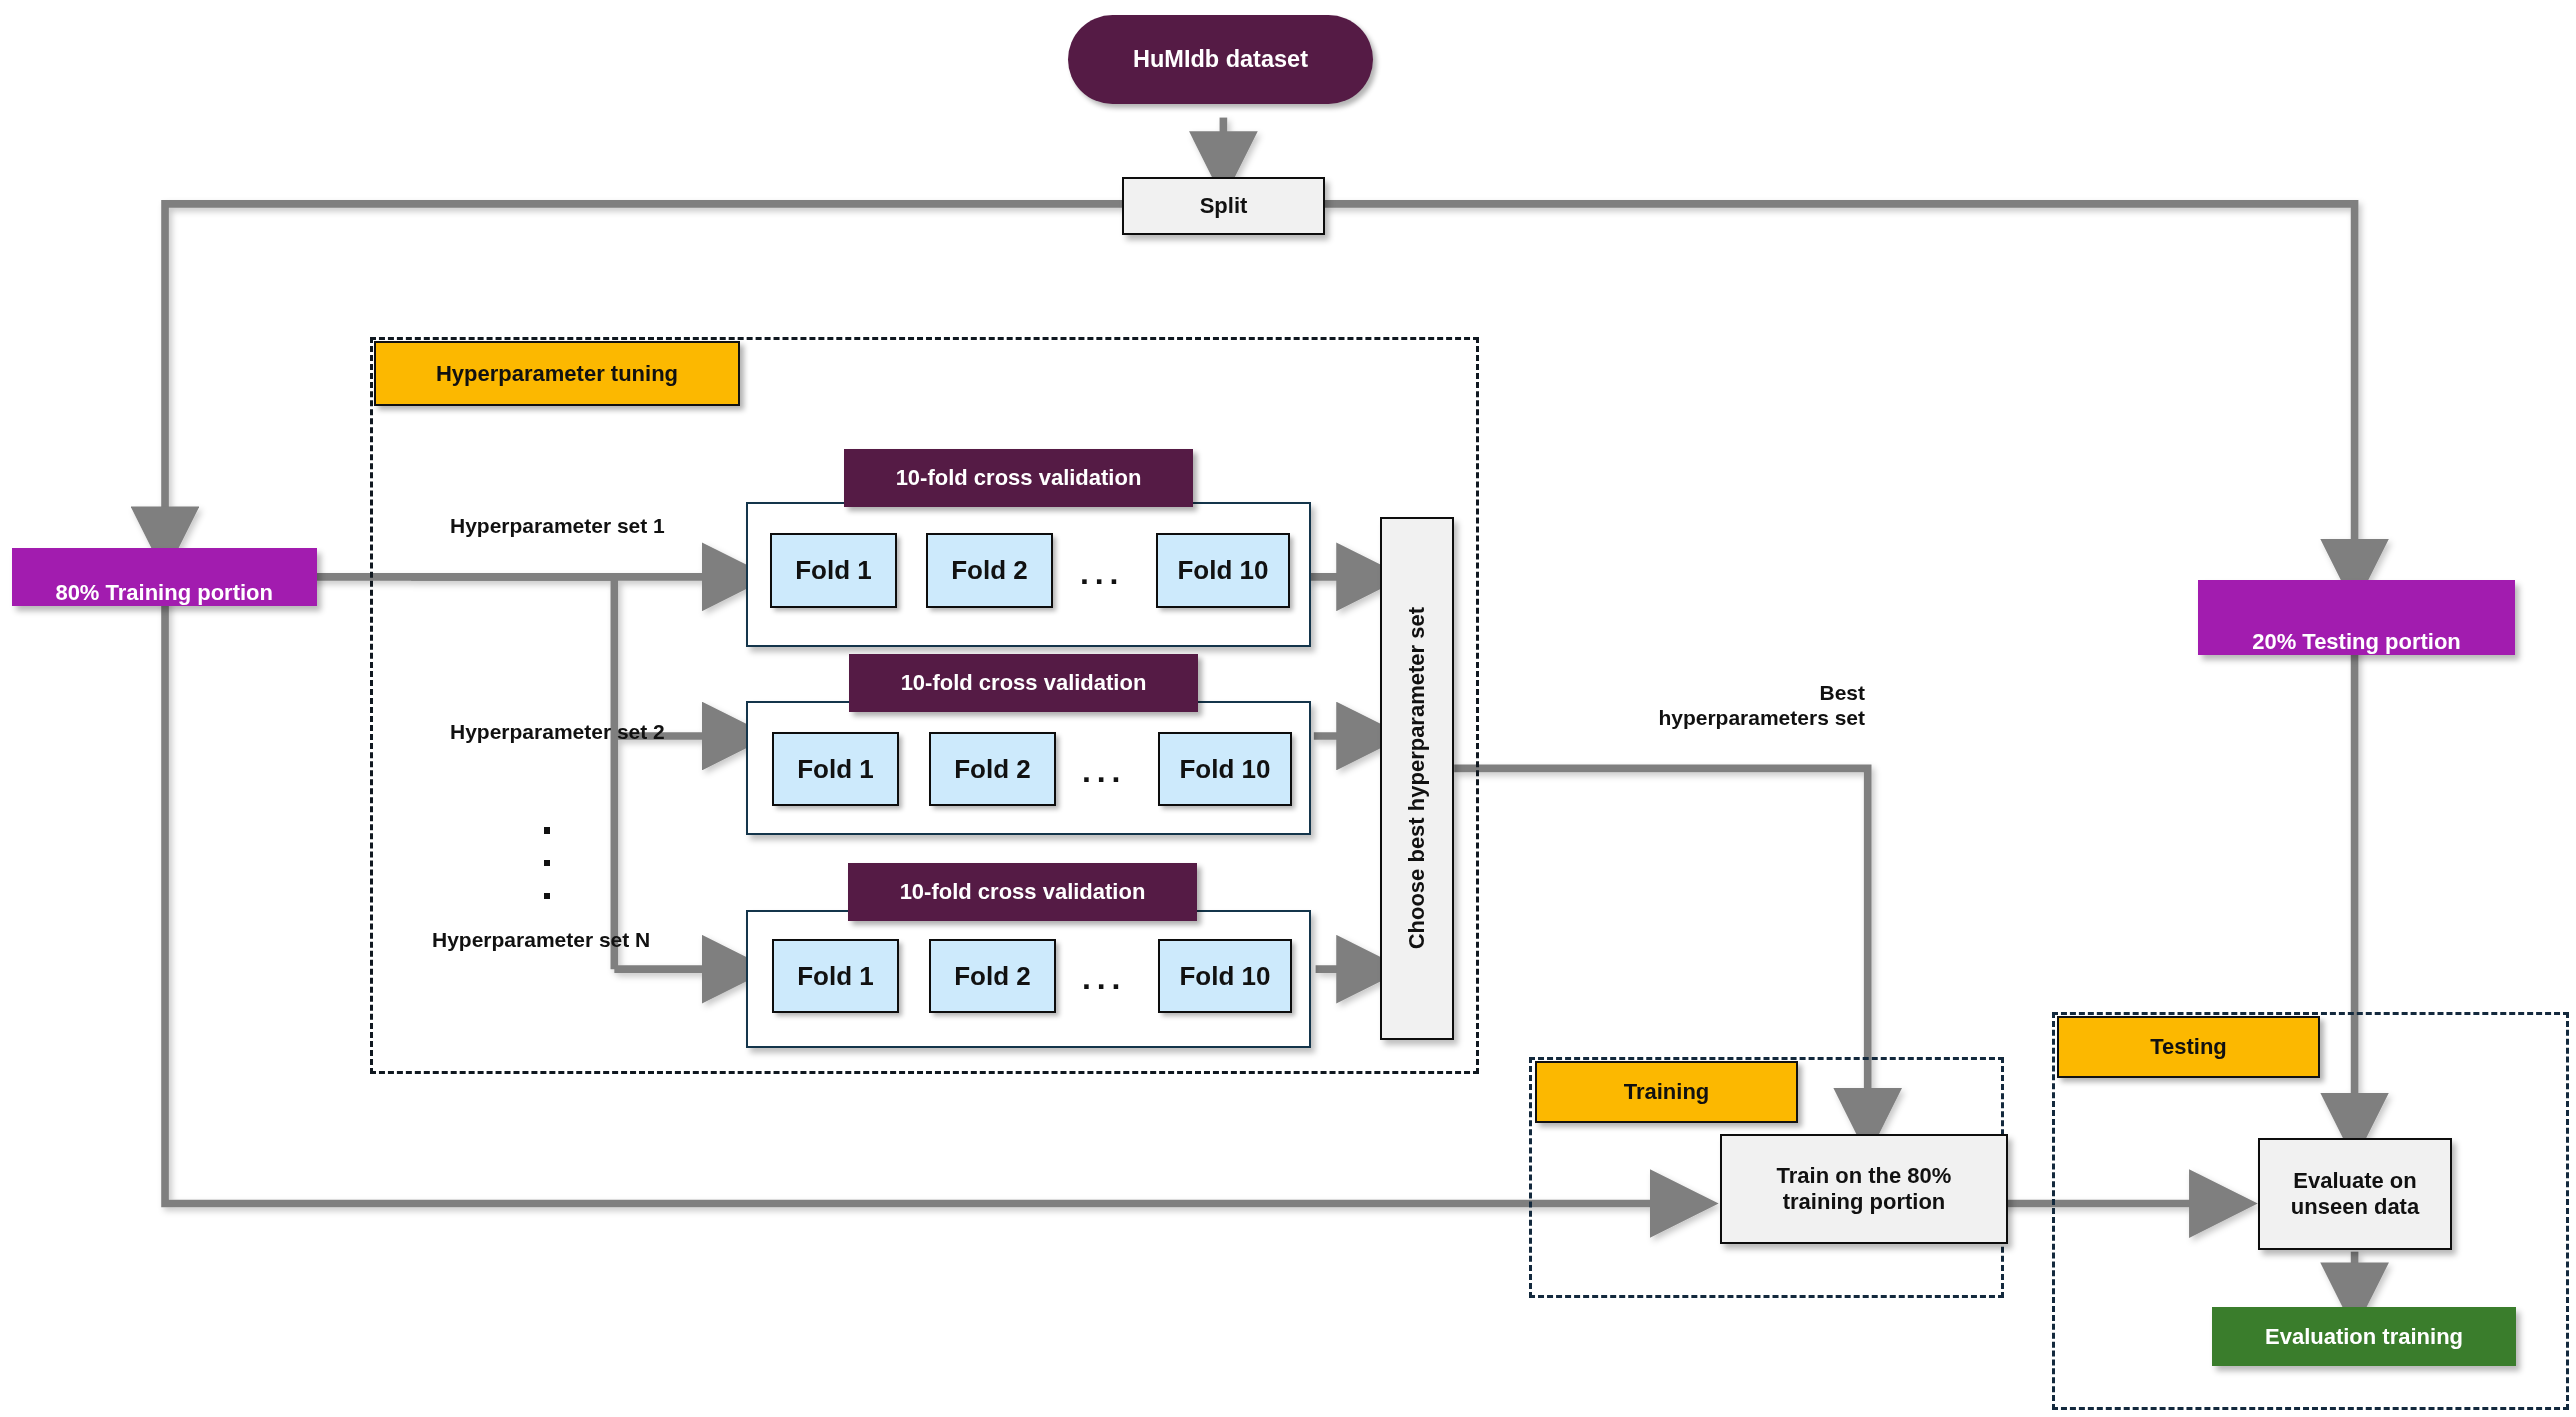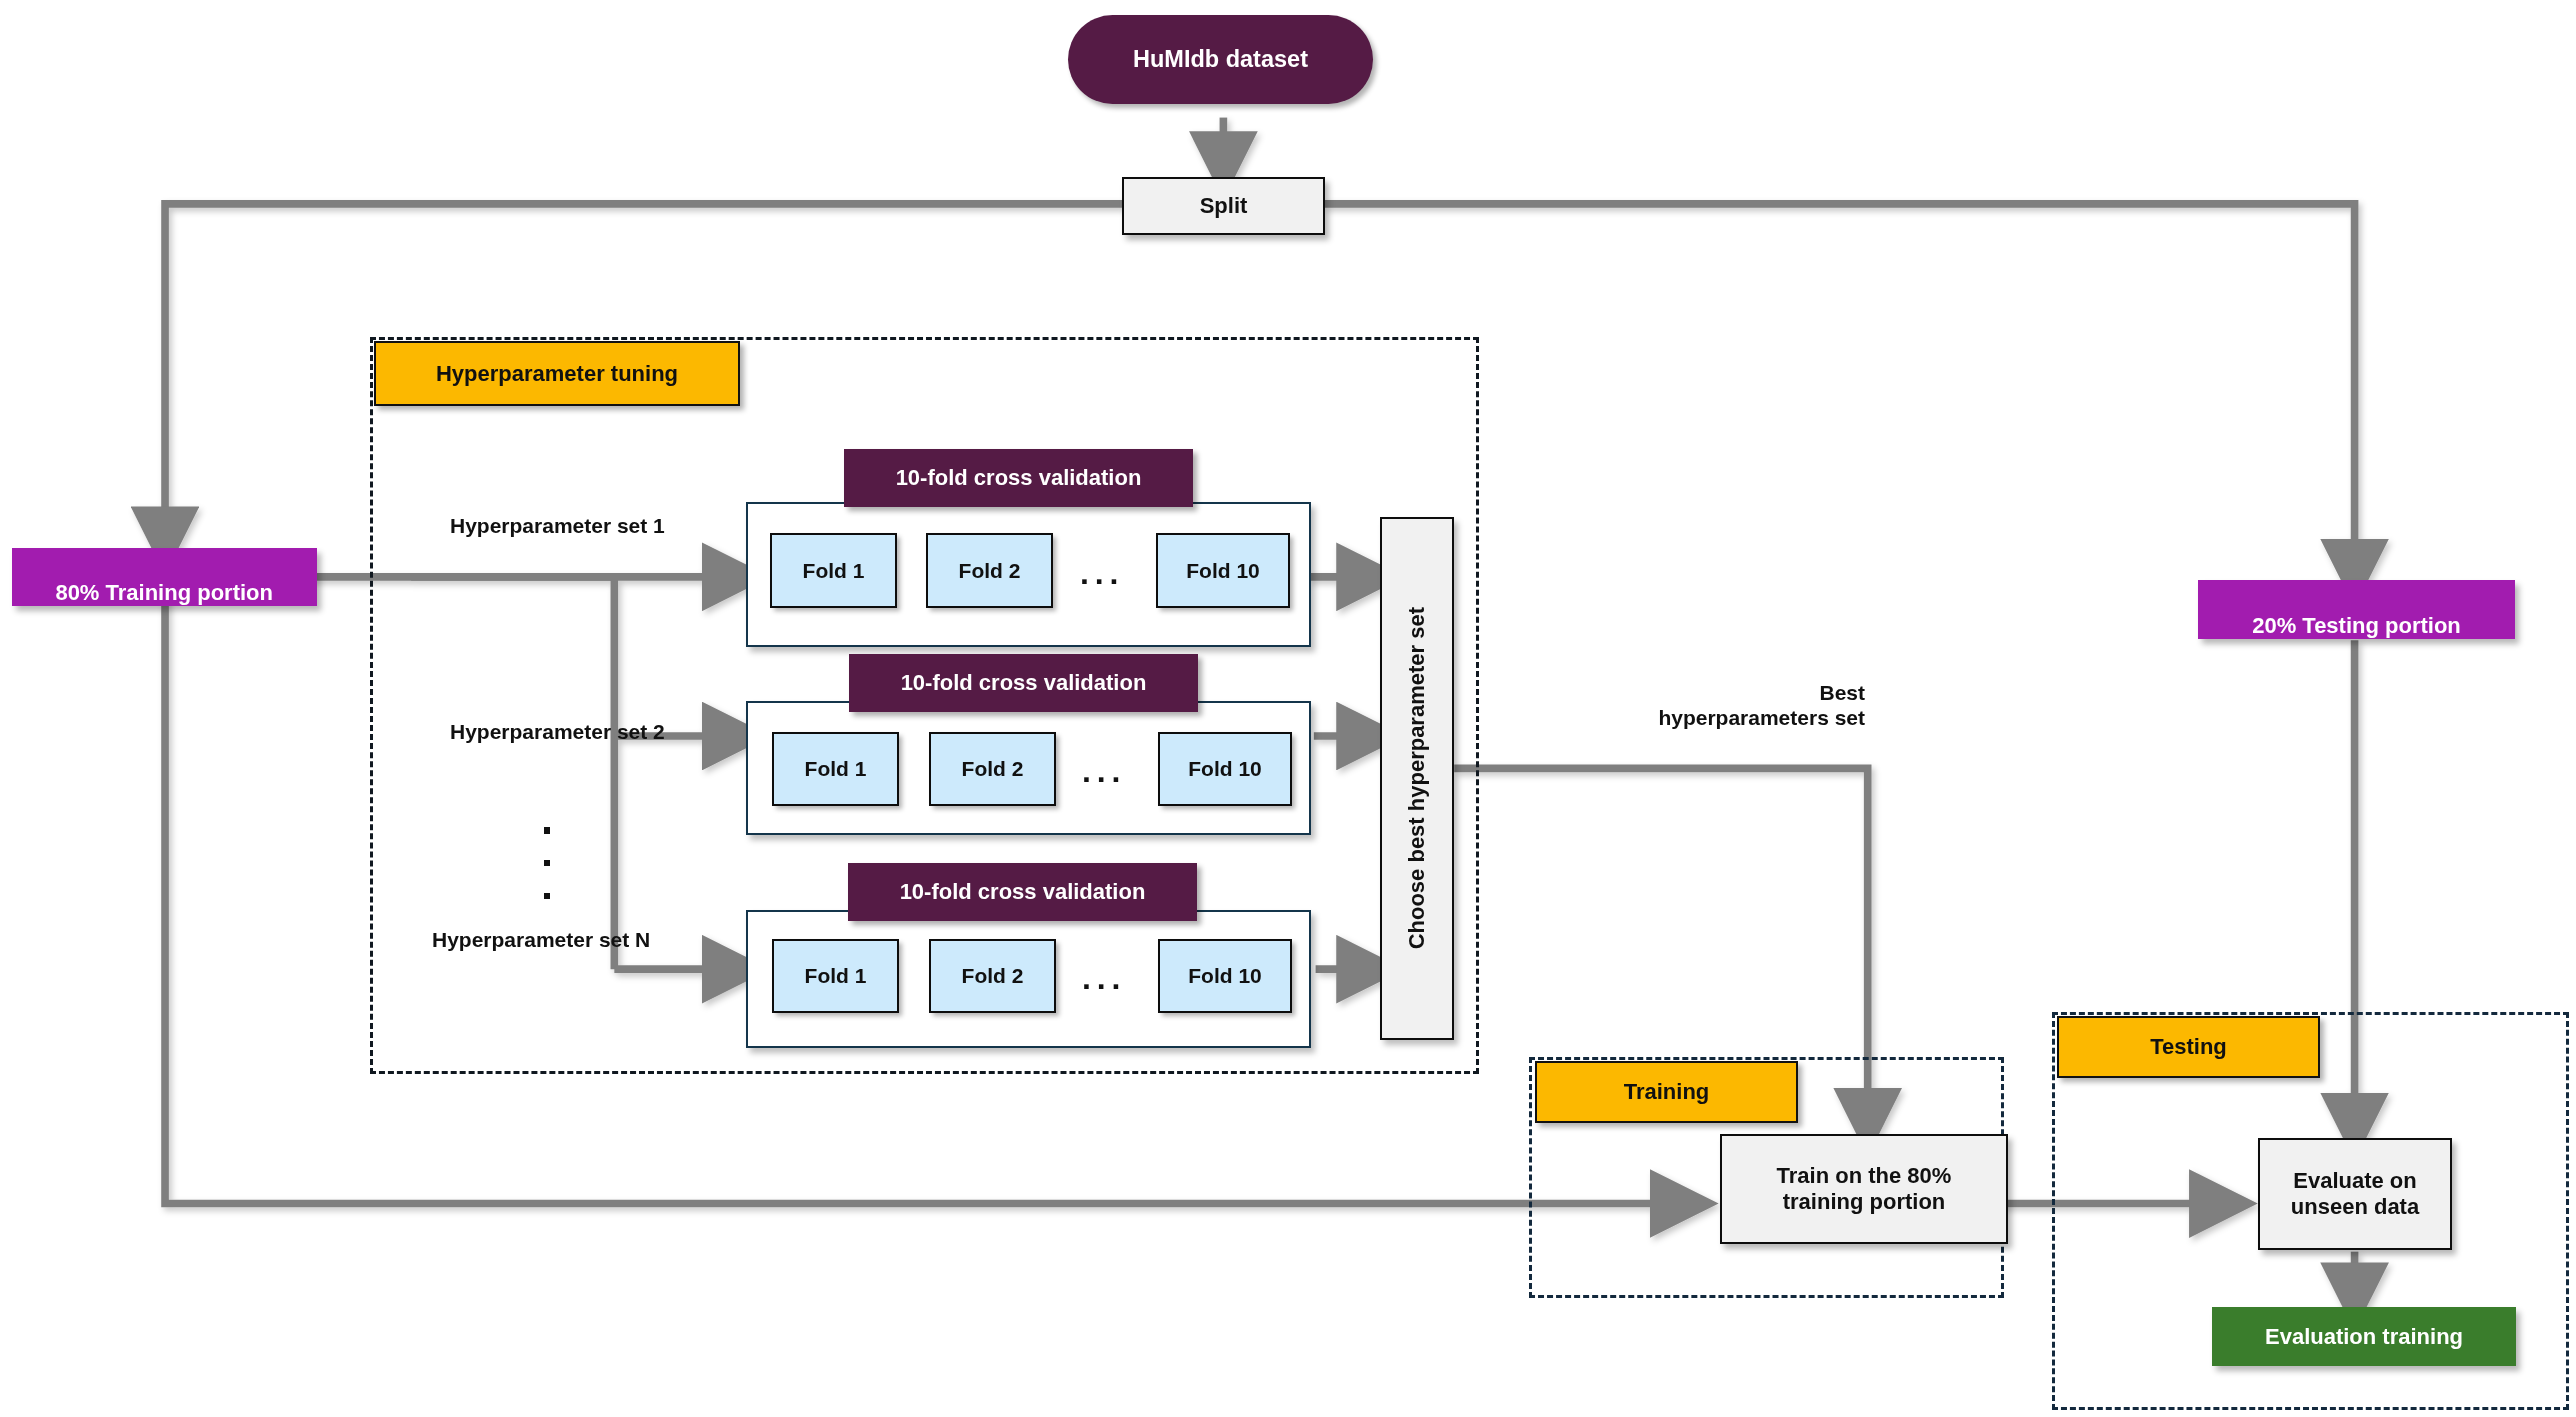--- a/index.html
+++ b/index.html
@@ -30,21 +30,21 @@
           box-shadow:3.5px 4.1px 5.3px rgba(0,0,0,.32);}
 
   
   .green{background:#3a7d2c;color:#fff;font-weight:bold;font-size:22px;
          box-shadow:4.1px 4.7px 5.9px rgba(0,0,0,.28);}
 
   
   .cvbox{background:#fff;border:2.9px solid #14354b;box-shadow:4.1px 4.7px 5.9px rgba(0,0,0,.25);}
 
   
-  .fold{background:#cdeafc;border:2.3px solid #0d0d0d;color:#111;font-weight:bold;font-size:21px;
+  .fold{background:#cdeafc;border:2.3px solid #0d0d0d;color:#111;font-weight:bold;font-size:26px;
         box-shadow:3.5px 4.1px 4.7px rgba(0,0,0,.30);}
 
   
   .dashgrp{position:absolute;box-sizing:border-box;border:3.5px dashed #101820;background:transparent;}
   .dashgrp.navyd{border-color:#13293d;}
 
   
   .cap{position:absolute;color:#111;font-weight:bold;font-size:21px;line-height:1.2;white-space:nowrap;}
   .cap.center{text-align:right;white-space:normal;}
 
@@ -114,21 +114,21 @@
   </div>
 
   <div class="node proc" style="left:1122px;top:177px;width:203px;height:58px;">
     <span>Split</span>
   </div>
 
   <div class="node navy" style="left:11.7px;top:548px;width:305px;height:58px;">
     <span>80% Training portion</span>
   </div>
 
-  <div class="node navy" style="left:2198px;top:580px;width:317px;height:59px;">
+  <div class="node navy" style="left:2198px;top:580px;width:317px;height:75px;">
     <span>20% Testing portion</span>
   </div>
 
   <div class="node tag" style="left:1535px;top:1061px;width:263px;height:62px;">
     <span>Training</span>
   </div>
 
   <div class="node tag" style="left:374px;top:341px;width:366px;height:65px;">
     <span>Hyperparameter tuning</span>
   </div>

